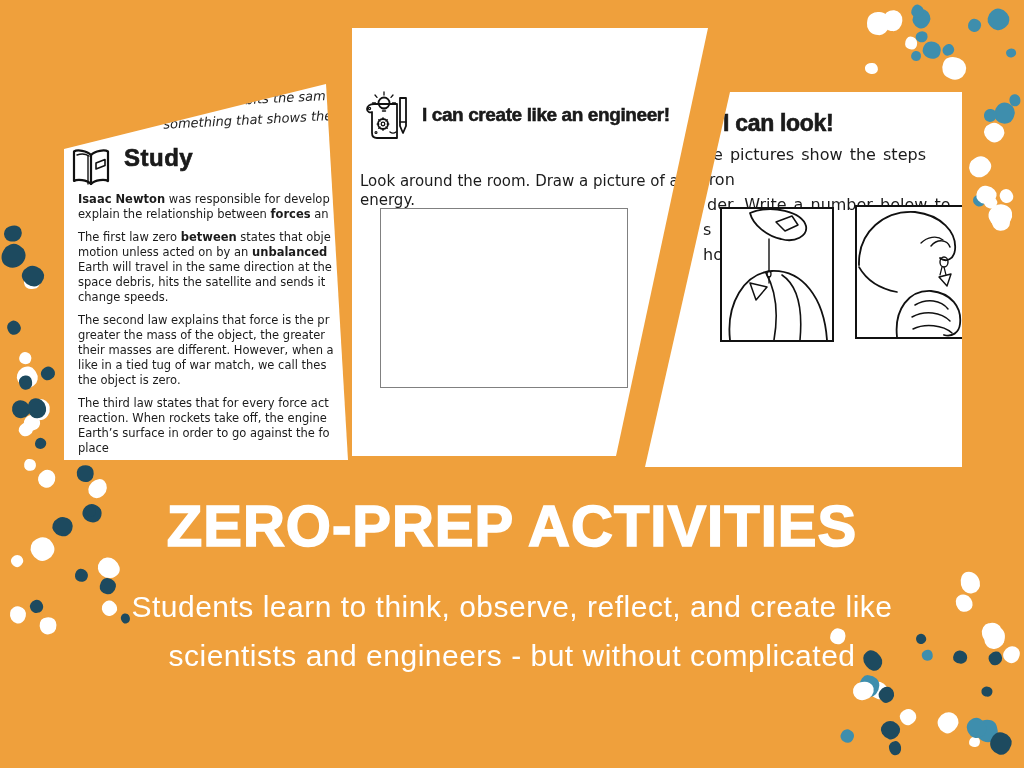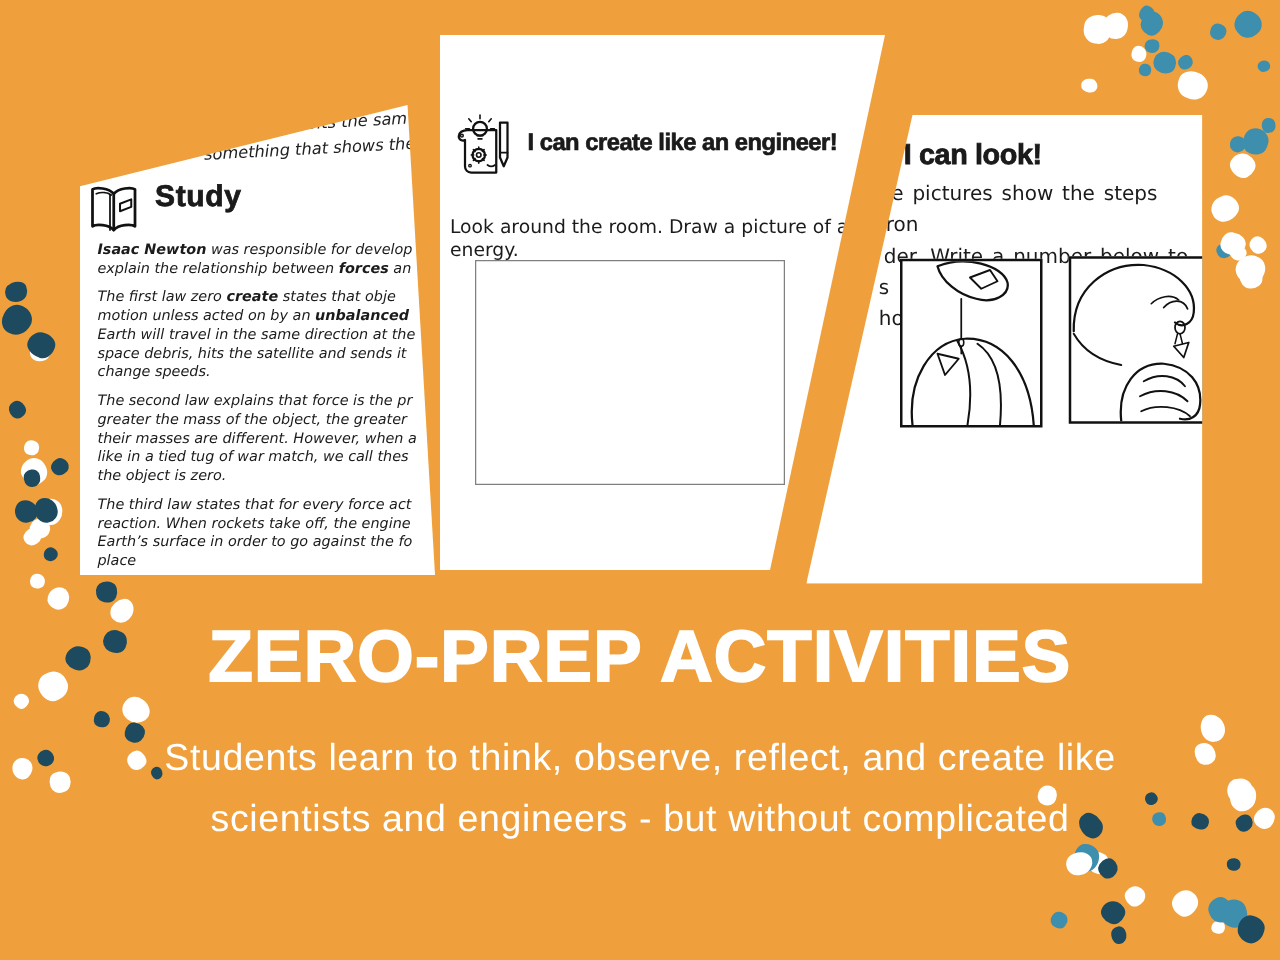--- a/index.html
+++ b/index.html
@@ -25,21 +25,21 @@
   }
   .frag1{top:4px; right:22px;}
   .frag2{top:24px; right:16px;}
   .study-head{position:absolute; left:2px; top:60px; display:flex; }
   .study-head svg{width:50px; height:48px;}
   .study-head .hd{
     font-family:"Liberation Sans", sans-serif; font-weight:bold; font-size:24px;
     letter-spacing:0.5px; margin-left:8px; -webkit-text-stroke:0.6px #111;
   }
   .study-body{position:absolute; left:14px; top:108px; width:300px;}
-  .study-body .para{margin:0 0 8px 0;font-style:italic;}
+  .study-body .para{margin:0 0 8px 0;}
   .study-body .line{white-space:nowrap; font-size:11.5px; line-height:15px; color:#1b1b1b;}
   .study-body b{font-weight:bold;}
 
   
   .page-engineer{
     left:352px; top:28px; width:356px; height:496px;
     clip-path: polygon(0 0, 356px 0, 264px 428px, 0 428px);
   }
   .eng-head{position:absolute; left:11px; top:60px; display:flex; align-items:center;}
   .eng-head svg{width:52px; height:54px;}
@@ -192,21 +192,21 @@
       </svg>
       <span class="hd">Study</span>
     </div>
 
     <div class="study-body" id="study-paragraphs">
         <div class="para">
           <div class="line"><span></span><b>Isaac Newton</b><span> was responsible for develop</span></div>
           <div class="line"><span>explain the relationship between </span><b>forces</b><span> an</span></div>
         </div>
         <div class="para">
-          <div class="line"><span>The first law zero </span><b>create</b><span>  states that obje</span></div>
+          <div class="line"><span>The first law zero </span><b>between</b><span>  states that obje</span></div>
           <div class="line"><span>motion unless acted on by an </span><b>unbalanced</b><span></span></div>
           <div class="line"><span>Earth will travel in the same direction at the</span></div>
           <div class="line"><span>space debris, hits the satellite and sends it</span></div>
           <div class="line"><span>change speeds.</span></div>
         </div>
         <div class="para">
           <div class="line"><span>The second law explains that force is the pr</span></div>
           <div class="line"><span>greater the mass of the object, the greater</span></div>
           <div class="line"><span>their masses are different. However, when a</span></div>
           <div class="line"><span>like in a tied tug of war match, we call thes</span></div>

